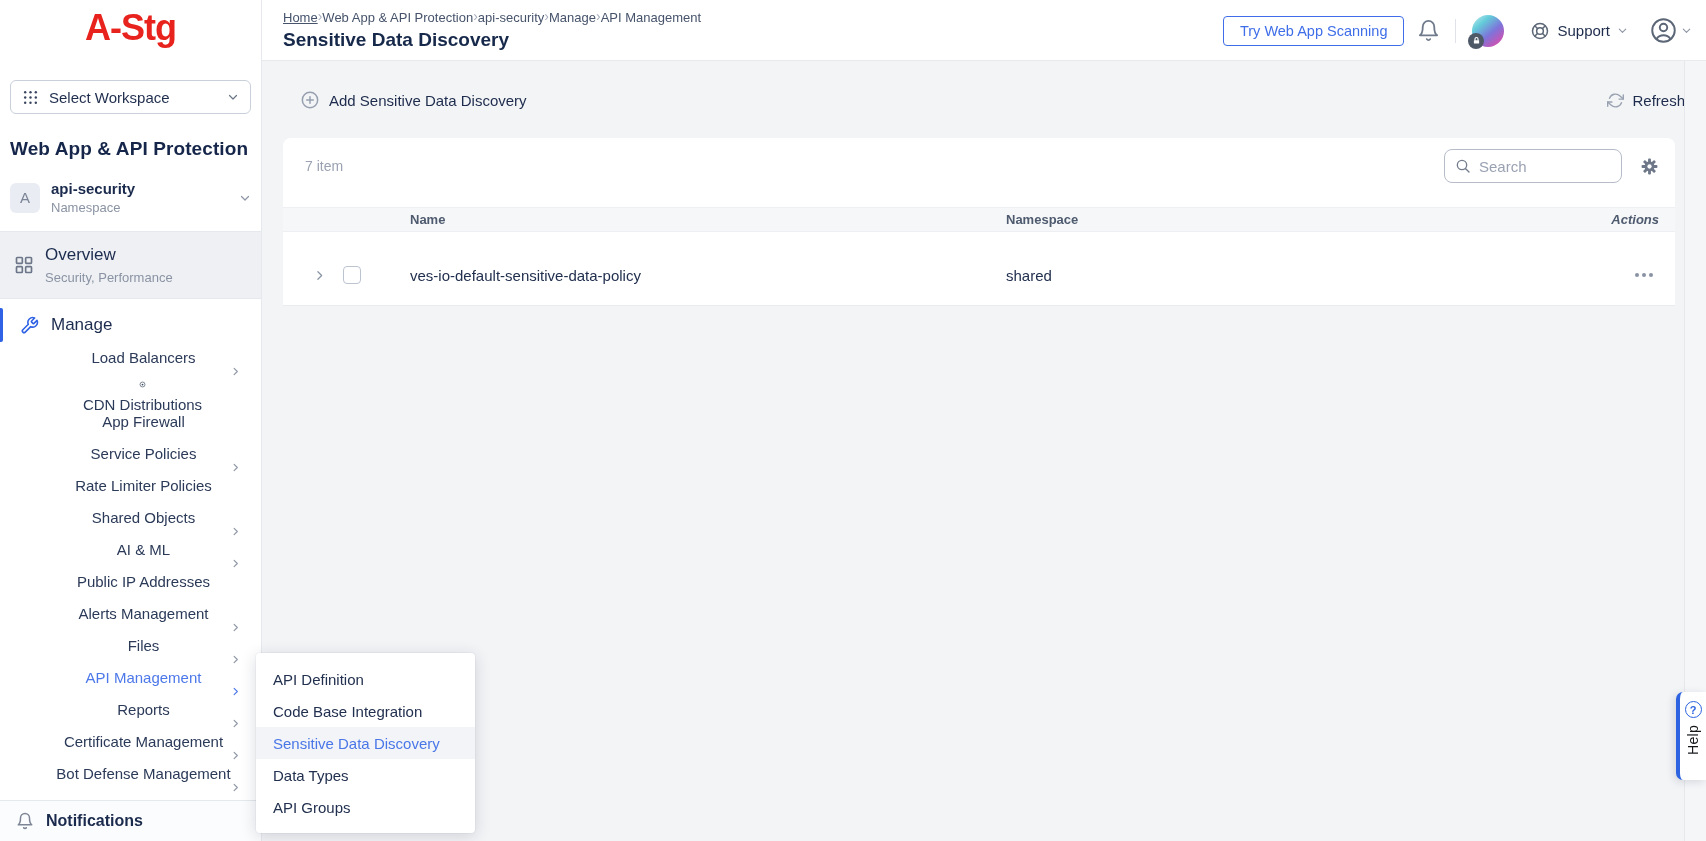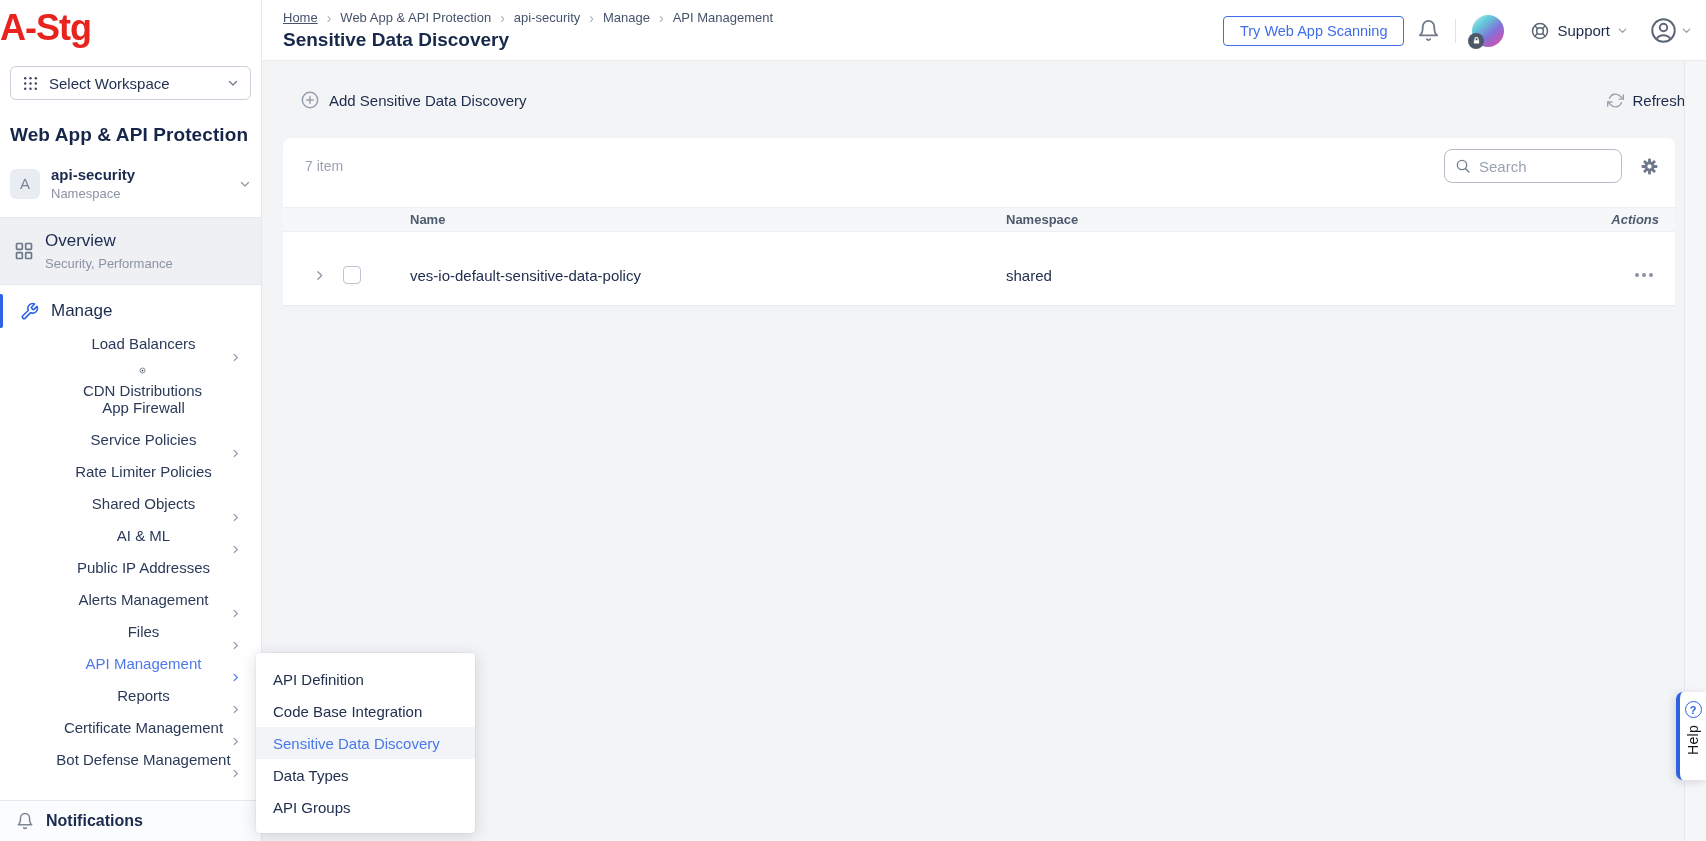--- a/index.html
+++ b/index.html
@@ -9,24 +9,24 @@
     font-family:"Liberation Sans", sans-serif; color:#22304f; background:#f3f4f6;
   }
   svg { display:block; }
 
   
   .sidebar {
     position:absolute; left:0; top:0; width:262px; height:841px;
     background:#fff; border-right:1px solid #e5e8ec;
     display:flex; flex-direction:column; z-index:4;
   }
-  .logo-row { height:56px; display:flex; align-items:center; justify-content:flex-start; }
+  .logo-row { height:56px; display:flex; align-items:center; justify-content:center; }
   .logo { font-size:36px; font-weight:bold; color:#e8231d; letter-spacing:-1px; font-family:"Liberation Serif", serif; font-family:"Liberation Sans",sans-serif; }
   .workspace-btn {
-    margin:10px 10px 0 10px; height:34px; border:1px solid #c9d0da; border-radius:6px;
+    margin:24px 10px 0 10px; height:34px; border:1px solid #c9d0da; border-radius:6px;
     display:flex; align-items:center; gap:10px; padding:0 11px; background:#fff; cursor:pointer;
   }
   .workspace-btn .lbl { font-size:15px; color:#1f2d4d; }
   .workspace-btn .chev { margin-left:auto; }
   .wa-title { margin:24px 10px 0 10px; font-size:19px; font-weight:bold; color:#15264a; letter-spacing:.1px; }
   .ns-row { margin:20px 10px 0 10px; display:flex; align-items:center; gap:11px; }
   .ns-avatar {
     width:30px; height:30px; border-radius:6px; background:#e9edf3; color:#7b8496;
     display:flex; align-items:center; justify-content:center; font-size:15px;
   }
@@ -56,21 +56,21 @@
     margin-top:auto; border-top:1px solid #e5e8ec; height:41px;
     display:flex; align-items:center; gap:12px; padding-left:16px;
     font-size:16px; font-weight:bold; color:#1b2b4d; background:#fbfcfd;
   }
 
   
   .header {
     position:absolute; left:262px; top:0; width:1444px; height:61px;
     background:#fff; border-bottom:1px solid #e8eaee; z-index:3;
   }
-  .breadcrumb { position:absolute; left:21px; top:10px; display:flex; align-items:flex-end; gap:9px; font-size:13px; color:#46536b; }
+  .breadcrumb { position:absolute; left:21px; top:10px; display:flex; align-items:flex-start; font-size:13px; color:#46536b; }
   .crumb { cursor:pointer; }
   .crumb.home { text-decoration:underline; }
   .crumb-sep { color:#a7afbc; font-size:14px; line-height:1; margin-top:-1px; }
   .page-title { position:absolute; left:21px; top:29px; font-size:19px; font-weight:600; color:#17294b; }
   .header-right { position:absolute; right:14px; top:0; height:61px; display:flex; align-items:center; }
   .try-btn {
     height:30px; padding:0 16px; border:1.5px solid #3f6ee8; border-radius:4px; background:#fff;
     color:#3f6ee8; font-size:14.5px; font-family:inherit; cursor:pointer; white-space:nowrap;
   }
   .bell-btn { margin-left:13px; cursor:pointer; }

